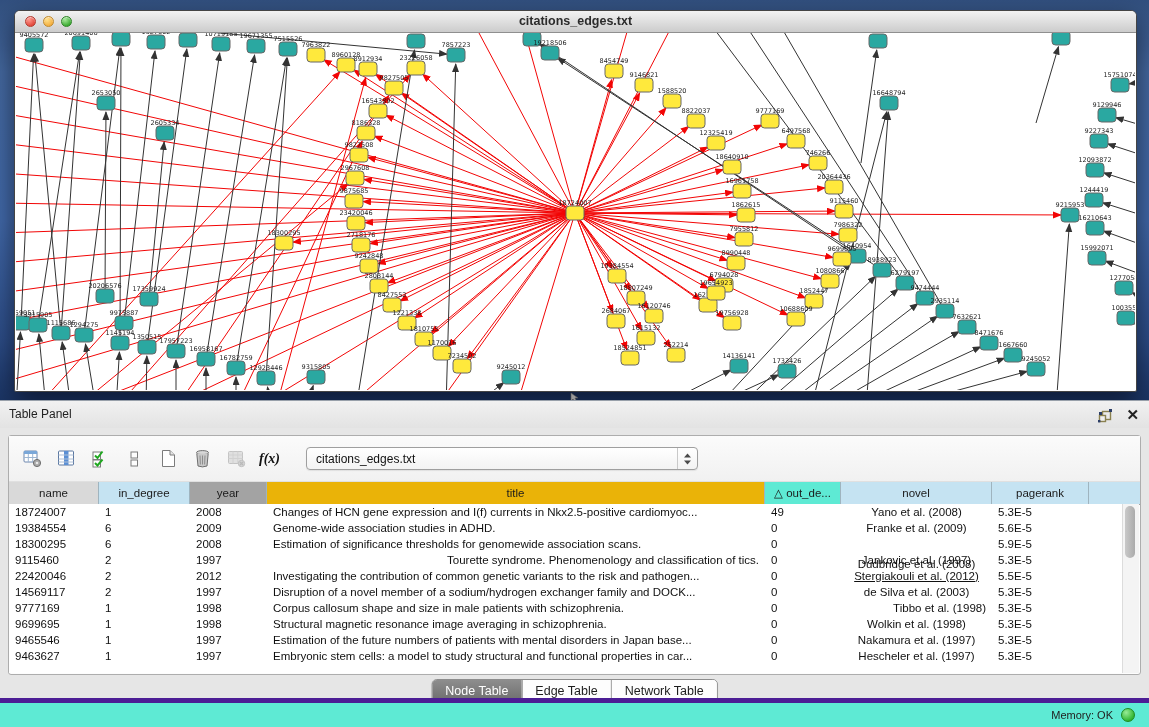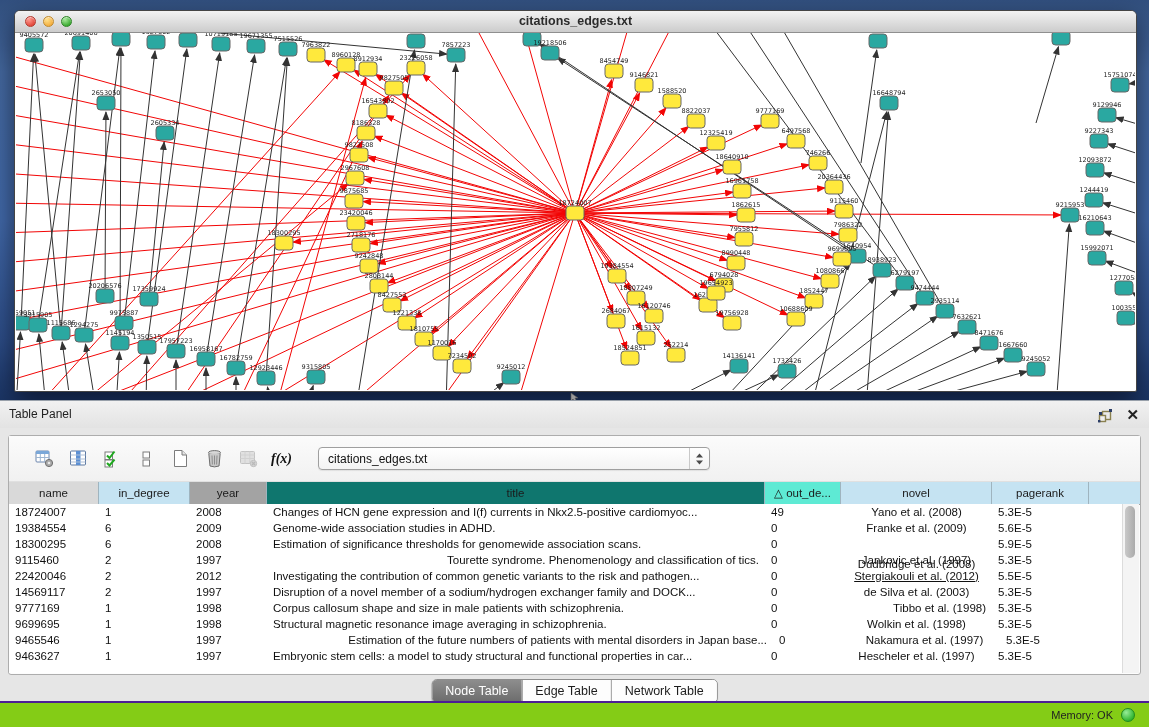--- a/index.html
+++ b/index.html
@@ -32,21 +32,21 @@
   
   #table-panel{position:absolute;left:0;top:400px;width:1149px;height:327px;
     background:#e6e6e6;border-top:1px solid #98a0aa;}
   .tp-header{height:27px;line-height:27px;padding:0 9px;font-size:12px;color:#222;
     background:linear-gradient(#f1f1f1,#e3e3e3);position:relative;}
   .tp-header .hdr-icons{position:absolute;right:10px;top:0;height:27px;display:flex;align-items:center;gap:12px;}
   .close-x{font-size:15px;font-weight:bold;color:#222;cursor:default;line-height:1;}
 
   .tp-container{position:absolute;left:8px;top:34px;width:1133px;height:240px;
     background:#fdfdfd;border:1px solid #adadad;border-radius:3px;box-sizing:border-box;}
-  .tp-toolbar{height:45px;display:flex;align-items:center;padding:0 24px;gap:12px;
+  .tp-toolbar{height:45px;display:flex;align-items:center;padding:0 12px;gap:12px;
     background:linear-gradient(#fbfbfb,#f1f1f1);border-bottom:1px solid #e0e0e0;}
   .tbtn{width:22px;height:22px;display:flex;align-items:center;justify-content:center;background:none;border:none;padding:0;}
   .tbtn.disabled{opacity:.55;}
   .fx-label{font-family:"Liberation Serif",serif;font-style:italic;font-weight:bold;font-size:14px;color:#111;}
   .tbl-select{margin-left:14px;width:392px;height:23px;background:linear-gradient(#ffffff,#f3f3f3);
     border:1px solid #9f9f9f;border-radius:4px;display:flex;align-items:center;position:relative;
     font-size:12px;color:#111;padding-left:9px;box-sizing:border-box;box-shadow:0 1px 1px rgba(0,0,0,.08);}
   .tbl-select .stepper{position:absolute;right:0;top:0;width:19px;height:100%;display:flex;
     align-items:center;justify-content:center;border-left:1px solid #c9c9c9;}
 
@@ -63,22 +63,22 @@
     background:linear-gradient(90deg,#c9c9c9,#ababab);}
 
   
   .table-tabs{position:absolute;left:50%;transform:translateX(-50%);top:278px;display:flex;height:22px;
     border:1px solid #8d8d8d;border-radius:5px;overflow:hidden;background:#fdfdfd;box-shadow:0 1px 1px rgba(0,0,0,.15);}
   .seg{padding:0 13px;line-height:22px;font-size:12.5px;color:#1d1d1d;background:#fdfdfd;}
   .seg + .seg{border-left:1px solid #9b9b9b;}
   .seg.active{background:linear-gradient(#8d8d8d,#6c6c6c);color:#fff;}
 
   
-  #status-bar{position:absolute;left:0;bottom:0;width:100%;height:25px;background:#84cc16;
-    border-top:2px solid #4c1d95;}
+  #status-bar{position:absolute;left:0;bottom:0;width:100%;height:25px;background:#5eead4;
+    border-top:5px solid #4c1d95;}
   #status-bar .mem{position:absolute;right:36px;top:0;line-height:25px;font-size:11px;color:#222;}
   #status-bar .dot{position:absolute;right:14px;top:5px;width:14px;height:14px;border-radius:50%;
     border:1px solid #1f8a1f;box-sizing:border-box;
     background:radial-gradient(circle at 35% 30%,#97ec97,#2db32d 75%);}
 </style>
 </head>
 <body>
 
 <div id="desktop">
   <div id="net-window">
@@ -746,21 +746,21 @@
             <path d="M4.5 11.5 L8 7.5 H1 Z" fill="#4a4a4a"></path>
           </svg>
         </span>
       </div>
     </div>
 
     <div class="tbl-headrow">
         <div class="th" style="width: 90px; background: rgb(217, 217, 217);">name</div>
         <div class="th" style="width: 91px; background: rgb(197, 227, 242);">in_degree</div>
         <div class="th" style="width: 77px; background: #a3a3a3;">year</div>
-        <div class="th" style="width: 498px; background: #0f766e;">title</div>
+        <div class="th" style="width: 498px; background: #eab308;">title</div>
         <div class="th" style="width: 76px; background: #5eead4;">△ out_de...</div>
         <div class="th" style="width: 151px; background: rgb(197, 227, 242);">novel</div>
         <div class="th" style="width: 97px; background: rgb(197, 227, 242);">pagerank</div>
       </div>
     <div class="tbl-body">
         <div class="tr">
           <div class="td" style="width: 90px; text-align: left;">18724007</div>
           <div class="td" style="width: 91px; text-align: left;">1</div>
           <div class="td" style="width: 77px; text-align: left;">2008</div>
           <div class="td" style="width: 498px; text-align: left;">Changes of HCN gene expression and I(f) currents in Nkx2.5-positive cardiomyoc...</div>
@@ -828,21 +828,21 @@
           <div class="td" style="width: 77px; text-align: left;">1998</div>
           <div class="td" style="width: 498px; text-align: left;">Structural magnetic resonance image averaging in schizophrenia.</div>
           <div class="td" style="width: 76px; text-align: left;">0</div>
           <div class="td" style="width: 151px; text-align: center;">Wolkin et al. (1998)</div>
           <div class="td" style="width: 97px; text-align: left;">5.3E-5</div>
         </div>
         <div class="tr">
           <div class="td" style="width: 90px; text-align: left;">9465546</div>
           <div class="td" style="width: 91px; text-align: left;">1</div>
           <div class="td" style="width: 77px; text-align: left;">1997</div>
-          <div class="td" style="width: 498px; text-align: right; margin-left: 8px;">Estimation of the future numbers of patients with mental disorders in Japan base...</div>
+          <div class="td" style="width: 498px; text-align: left;">Estimation of the future numbers of patients with mental disorders in Japan base...</div>
           <div class="td" style="width: 76px; text-align: left;">0</div>
           <div class="td" style="width: 151px; text-align: center;">Nakamura et al. (1997)</div>
           <div class="td" style="width: 97px; text-align: left;">5.3E-5</div>
         </div>
         <div class="tr">
           <div class="td" style="width: 90px; text-align: left;">9463627</div>
           <div class="td" style="width: 91px; text-align: left;">1</div>
           <div class="td" style="width: 77px; text-align: left;">1997</div>
           <div class="td" style="width: 498px; text-align: left;">Embryonic stem cells: a model to study structural and functional properties in car...</div>
           <div class="td" style="width: 76px; text-align: left;">0</div>

